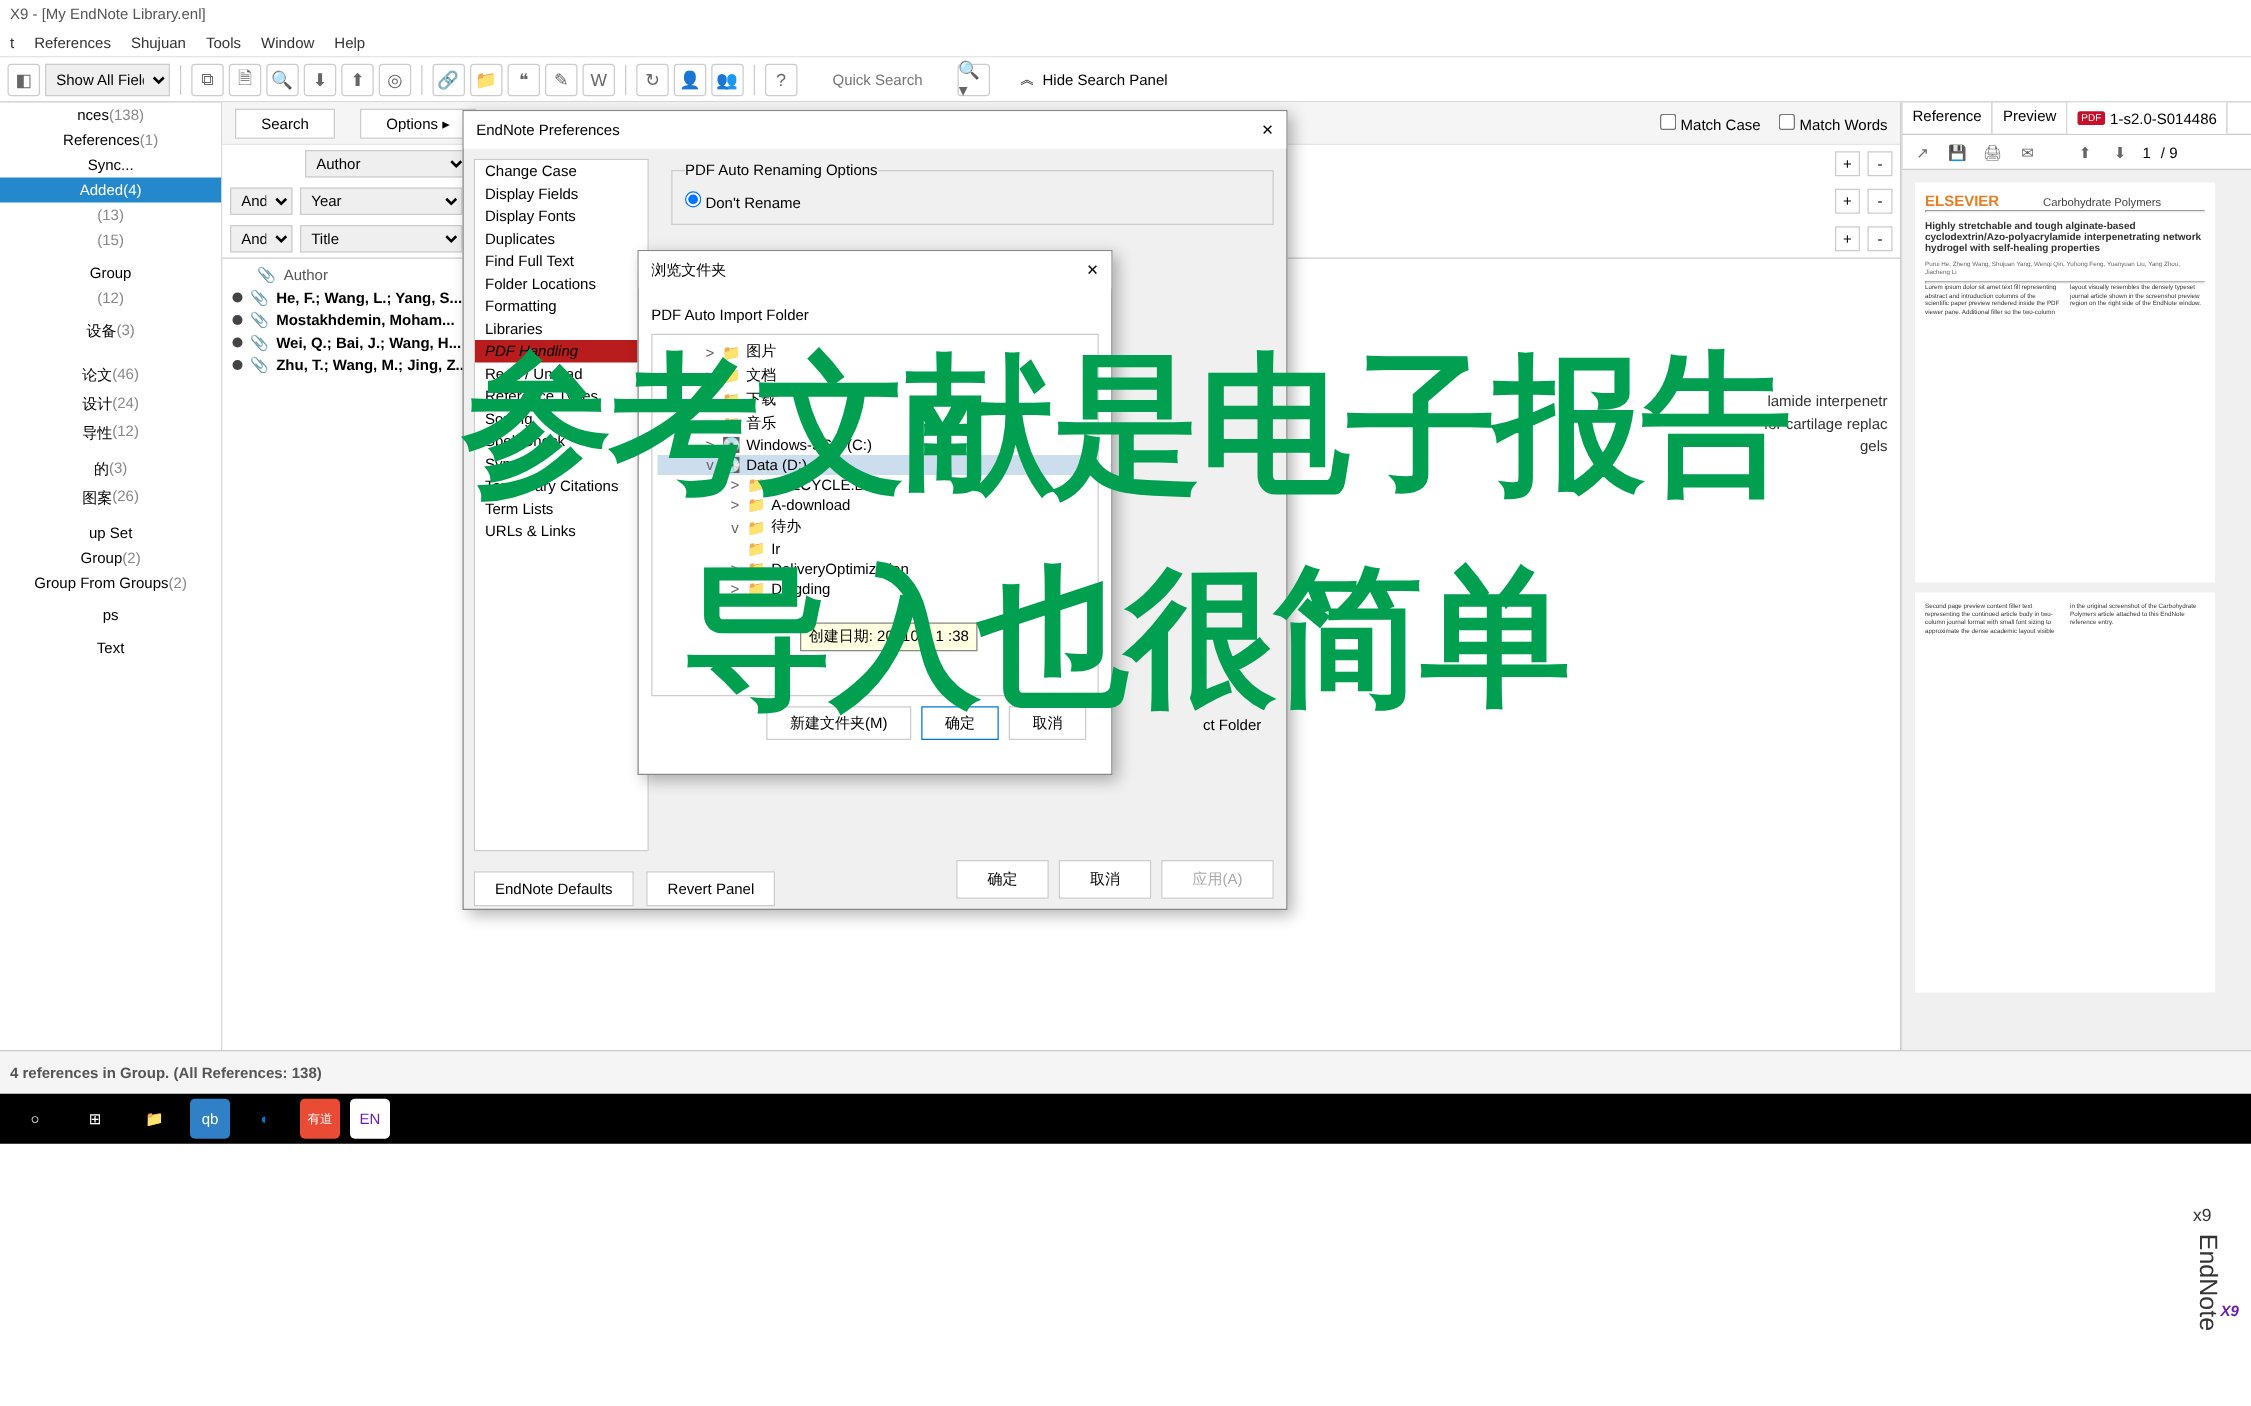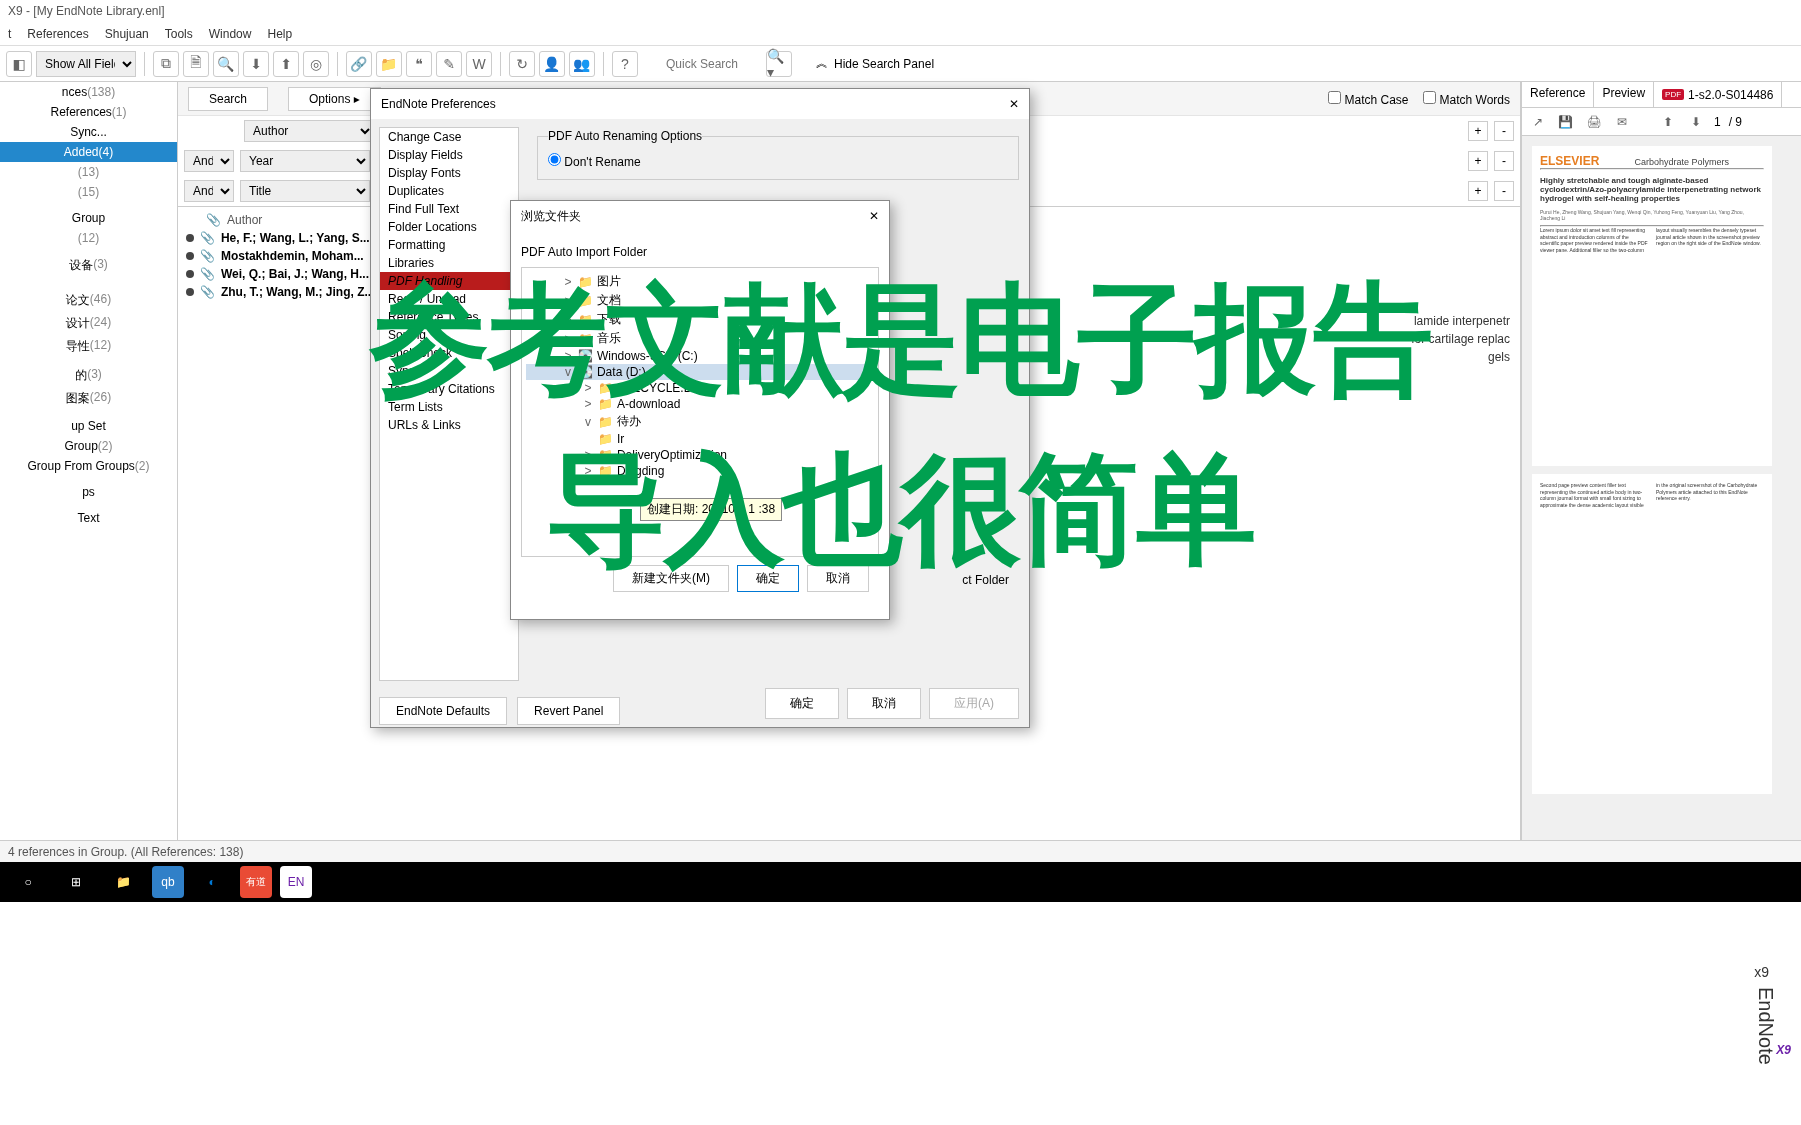--- a/index.html
+++ b/index.html
@@ -38,21 +38,21 @@
 .right-tabs .tab { padding: 4px 8px; cursor: pointer; border-right: 1px solid #ccc; }
 .right-tabs .tab.pdf { background: #fff; display: flex; align-items: center; gap: 4px; }
 .right-tabs .pdf-icon { background: #C8102E; color: #fff; font-size: 8px; padding: 1px 3px; border-radius: 2px; }
 .pdf-toolbar { height: 28px; display: flex; align-items: center; gap: 8px; padding: 0 6px; border-bottom: 1px solid #ccc; }
 .pdf-toolbar .ico { width: 20px; height: 20px; display: flex; align-items: center; justify-content: center; color: #666; cursor: pointer; }
 .pdf-view { flex: 1; background: #f0f0f0; padding: 10px; overflow: hidden; }
 .pdf-page { background: #fff; width: 240px; height: 320px; margin-bottom: 8px; padding: 8px; font-size: 6px; color: #333; }
 .pdf-page .journal { text-align: center; font-size: 9px; color: #444; margin: 4px 0; }
 .pdf-page .ptitle { font-size: 8px; font-weight: bold; margin: 6px 0; }
 .pdf-page .col2 { column-count: 2; column-gap: 8px; font-size: 5px; line-height: 1.3; }
-.statusbar { height: 22px; border-top: 1px solid #ccc; padding: 2px 8px; color: #555; background: #f5f5f5; display: flex; align-items: center; }
+.statusbar { height: 35px; border-top: 1px solid #ccc; padding: 2px 8px; color: #555; background: #f5f5f5; display: flex; align-items: center; font-weight: bold; }
 .taskbar { height: 40px; display: flex; align-items: center; }
 .taskbar .search-box { width: 320px; height: 100%; background: #fff; padding: 0 12px; display: flex; align-items: center; color: #888; border: 1px solid #888; }
 .taskbar .rest { flex: 1; background: #000; height: 100%; display: flex; align-items: center; padding: 0 8px; gap: 8px; }
 .taskbar .ticon { width: 40px; height: 32px; display: flex; align-items: center; justify-content: center; color: #fff; }
 .dialog { position: absolute; background: #f0f0f0; border: 1px solid #888; box-shadow: 4px 4px 12px rgba(0,0,0,0.3); }
 .dialog .titlebar2 { height: 30px; background: #fff; display: flex; align-items: center; justify-content: space-between; padding: 0 10px; }
 .dialog .close { cursor: pointer; }
 .prefs { top: 88px; left: 370px; width: 660px; height: 640px; }
 .prefs-body { display: flex; height: 570px; }
 .prefs-list { width: 140px; border: 1px solid #ccc; background: #fff; margin: 8px; overflow: auto; }

